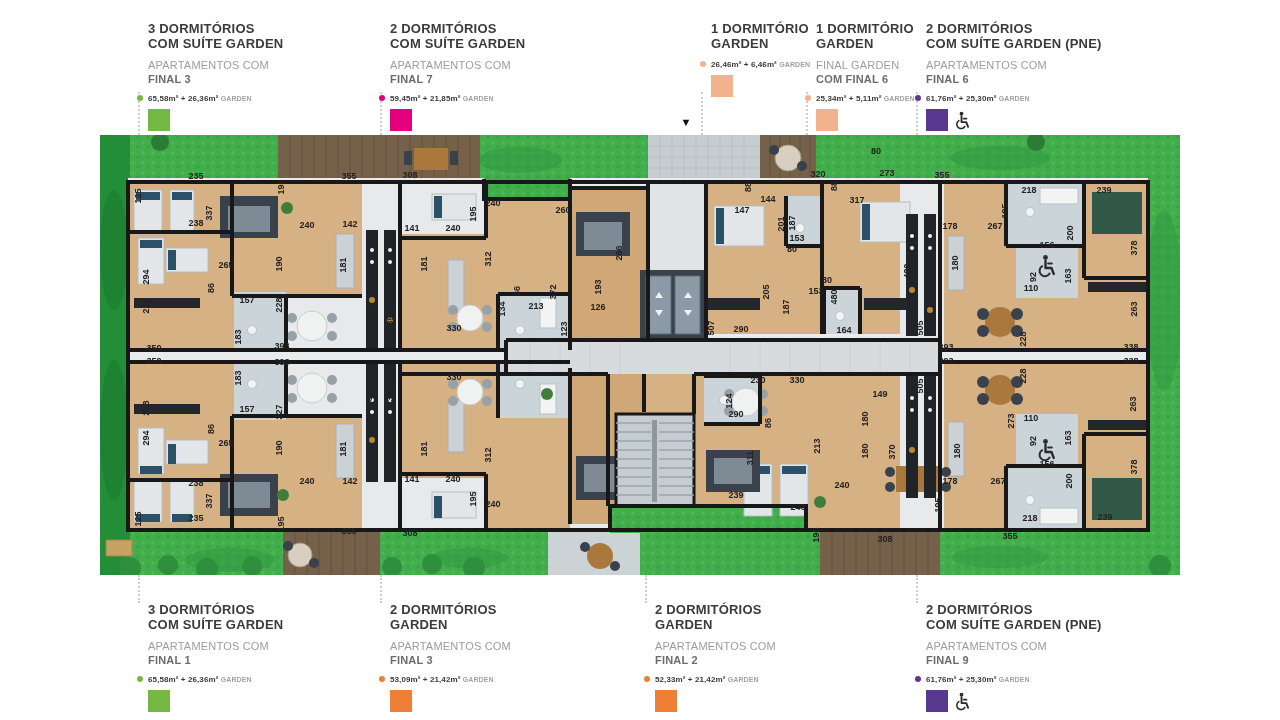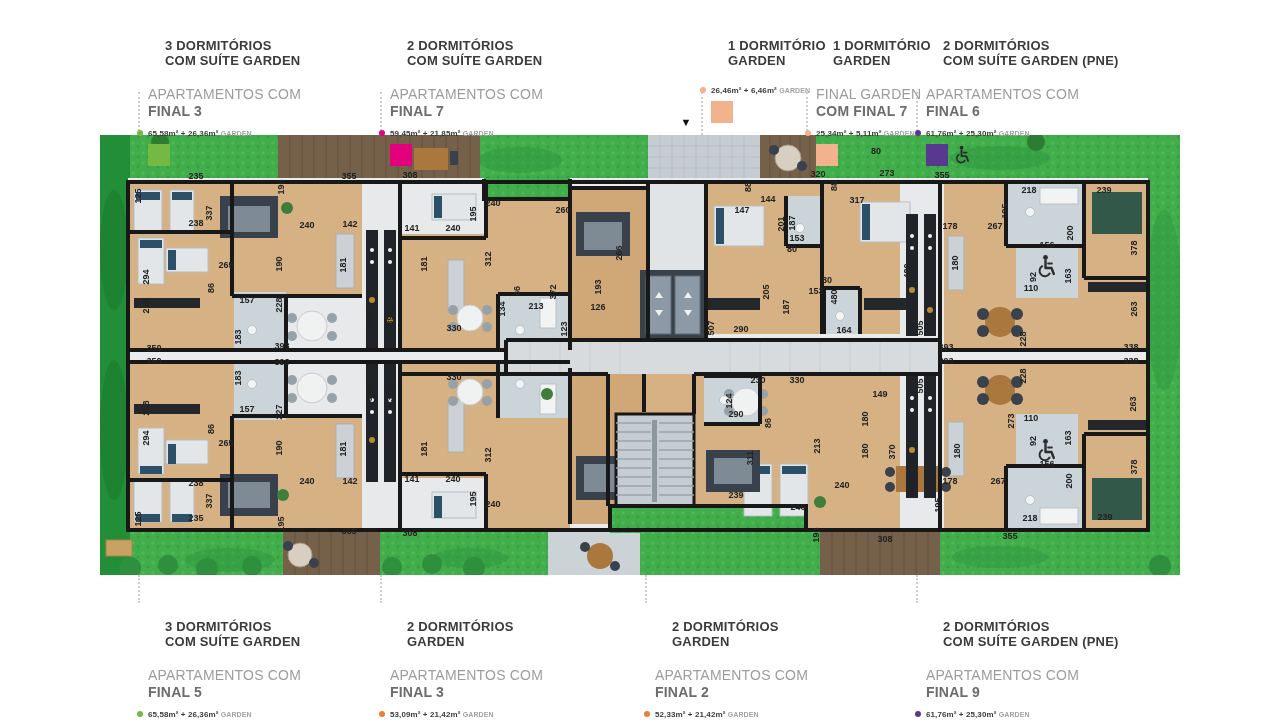--- a/index.html
+++ b/index.html
@@ -4,23 +4,23 @@
 <style>
   html,body{margin:0;padding:0;}
   body{width:1280px;height:720px;background:#ffffff;overflow:hidden;
        font-family:"Liberation Sans",sans-serif;-webkit-font-smoothing:antialiased;}
   .page{position:relative;width:1280px;height:720px;background:#fff;}
 
   
   .legend{position:absolute;width:232px;padding-left:11px;box-sizing:border-box;}
   .legend.top{top:22px;height:113px;}
   .legend.bottom{top:603px;height:100px;}
-  .lg-title{margin:17px;font-size:13px;line-height:1.15;font-weight:700;color:#3b3b3a;
+  .lg-title{margin:0;font-size:13px;line-height:1.15;font-weight:700;color:#3b3b3a;
             letter-spacing:.2px;white-space:pre-line;}
-  .lg-sub{margin:7px 0 0;font-size:14px;line-height:1.25;letter-spacing:.2px;}
+  .lg-sub{margin:7px 0 0;font-size:11px;line-height:1.25;letter-spacing:.2px;}
   .lg-sub .sub1{color:#9d9d9c;}
   .lg-sub .sub2{color:#6c6c6b;font-weight:600;}
   .lg-area{margin:8px 0 0;font-size:8px;font-weight:700;color:#3b3b3a;position:relative;
            letter-spacing:.1px;}
   .lg-area .bullet{position:absolute;left:-11px;top:1px;width:6px;height:6px;border-radius:50%;}
   .lg-area .a-suf{color:#a2a2a1;font-weight:600;font-size:7px;}
   .lg-row{margin-top:6px;display:flex;align-items:center;gap:6px;}
   .swatch{width:22px;height:22px;display:inline-block;}
   .dotline{position:absolute;left:1px;width:0;border-left:2px dotted #cdcdcd;}
   .legend.top .dotline{top:70px;bottom:0;}
@@ -549,21 +549,21 @@
     <p class="lg-area"><span class="bullet" style="background: rgb(242, 178, 141);"></span><span class="a-main">26,46m² + 6,46m²</span> <span class="a-suf">GARDEN</span></p>
     <div class="lg-row">
       <span class="swatch" style="background: rgb(242, 178, 141);"></span>
 
     </div>
   </div>
     <div class="legend top" style="left: 805px;">
     <div class="dotline"></div>
     <h3 class="lg-title">1 DORMITÓRIO
 GARDEN</h3>
-    <p class="lg-sub"><span class="sub1">FINAL GARDEN</span><br><span class="sub2">COM FINAL 7</span></p>
+    <p class="lg-sub"><span class="sub1">FINAL GARDEN</span><br><span class="sub2">COM FINAL 6</span></p>
     <p class="lg-area"><span class="bullet" style="background: rgb(242, 178, 141);"></span><span class="a-main">25,34m² + 5,11m²</span> <span class="a-suf">GARDEN</span></p>
     <div class="lg-row">
       <span class="swatch" style="background: rgb(242, 178, 141);"></span>
 
     </div>
   </div>
     <div class="legend top" style="left: 915px;">
     <div class="dotline"></div>
     <h3 class="lg-title">2 DORMITÓRIOS
 COM SUÍTE GARDEN (PNE)</h3>
@@ -576,21 +576,21 @@
         <path d="M9.5 6.5 L9.5 14 L15.5 14 L17.8 20" stroke="#2c2c2c" stroke-width="2.4" fill="none" stroke-linecap="round" stroke-linejoin="round"></path>
         <path d="M12.2 9.5 L15.8 9.5" stroke="#2c2c2c" stroke-width="2.2" stroke-linecap="round"></path>
         <path d="M6.2 12.2 A5.4 5.4 0 1 0 13.6 19.6" stroke="#2c2c2c" stroke-width="2" fill="none" stroke-linecap="round"></path>
       </svg>
     </div>
   </div>
     <div class="legend bottom" style="left: 137px;">
     <div class="dotline"></div>
     <h3 class="lg-title">3 DORMITÓRIOS
 COM SUÍTE GARDEN</h3>
-    <p class="lg-sub"><span class="sub1">APARTAMENTOS COM</span><br><span class="sub2">FINAL 5</span></p>
+    <p class="lg-sub"><span class="sub1">APARTAMENTOS COM</span><br><span class="sub2">FINAL 1</span></p>
     <p class="lg-area"><span class="bullet" style="background: rgb(117, 184, 67);"></span><span class="a-main">65,58m² + 26,36m²</span> <span class="a-suf">GARDEN</span></p>
     <div class="lg-row">
       <span class="swatch" style="background: rgb(117, 184, 67);"></span>
 
     </div>
   </div>
     <div class="legend bottom" style="left: 379px;">
     <div class="dotline"></div>
     <h3 class="lg-title">2 DORMITÓRIOS
 GARDEN</h3>

